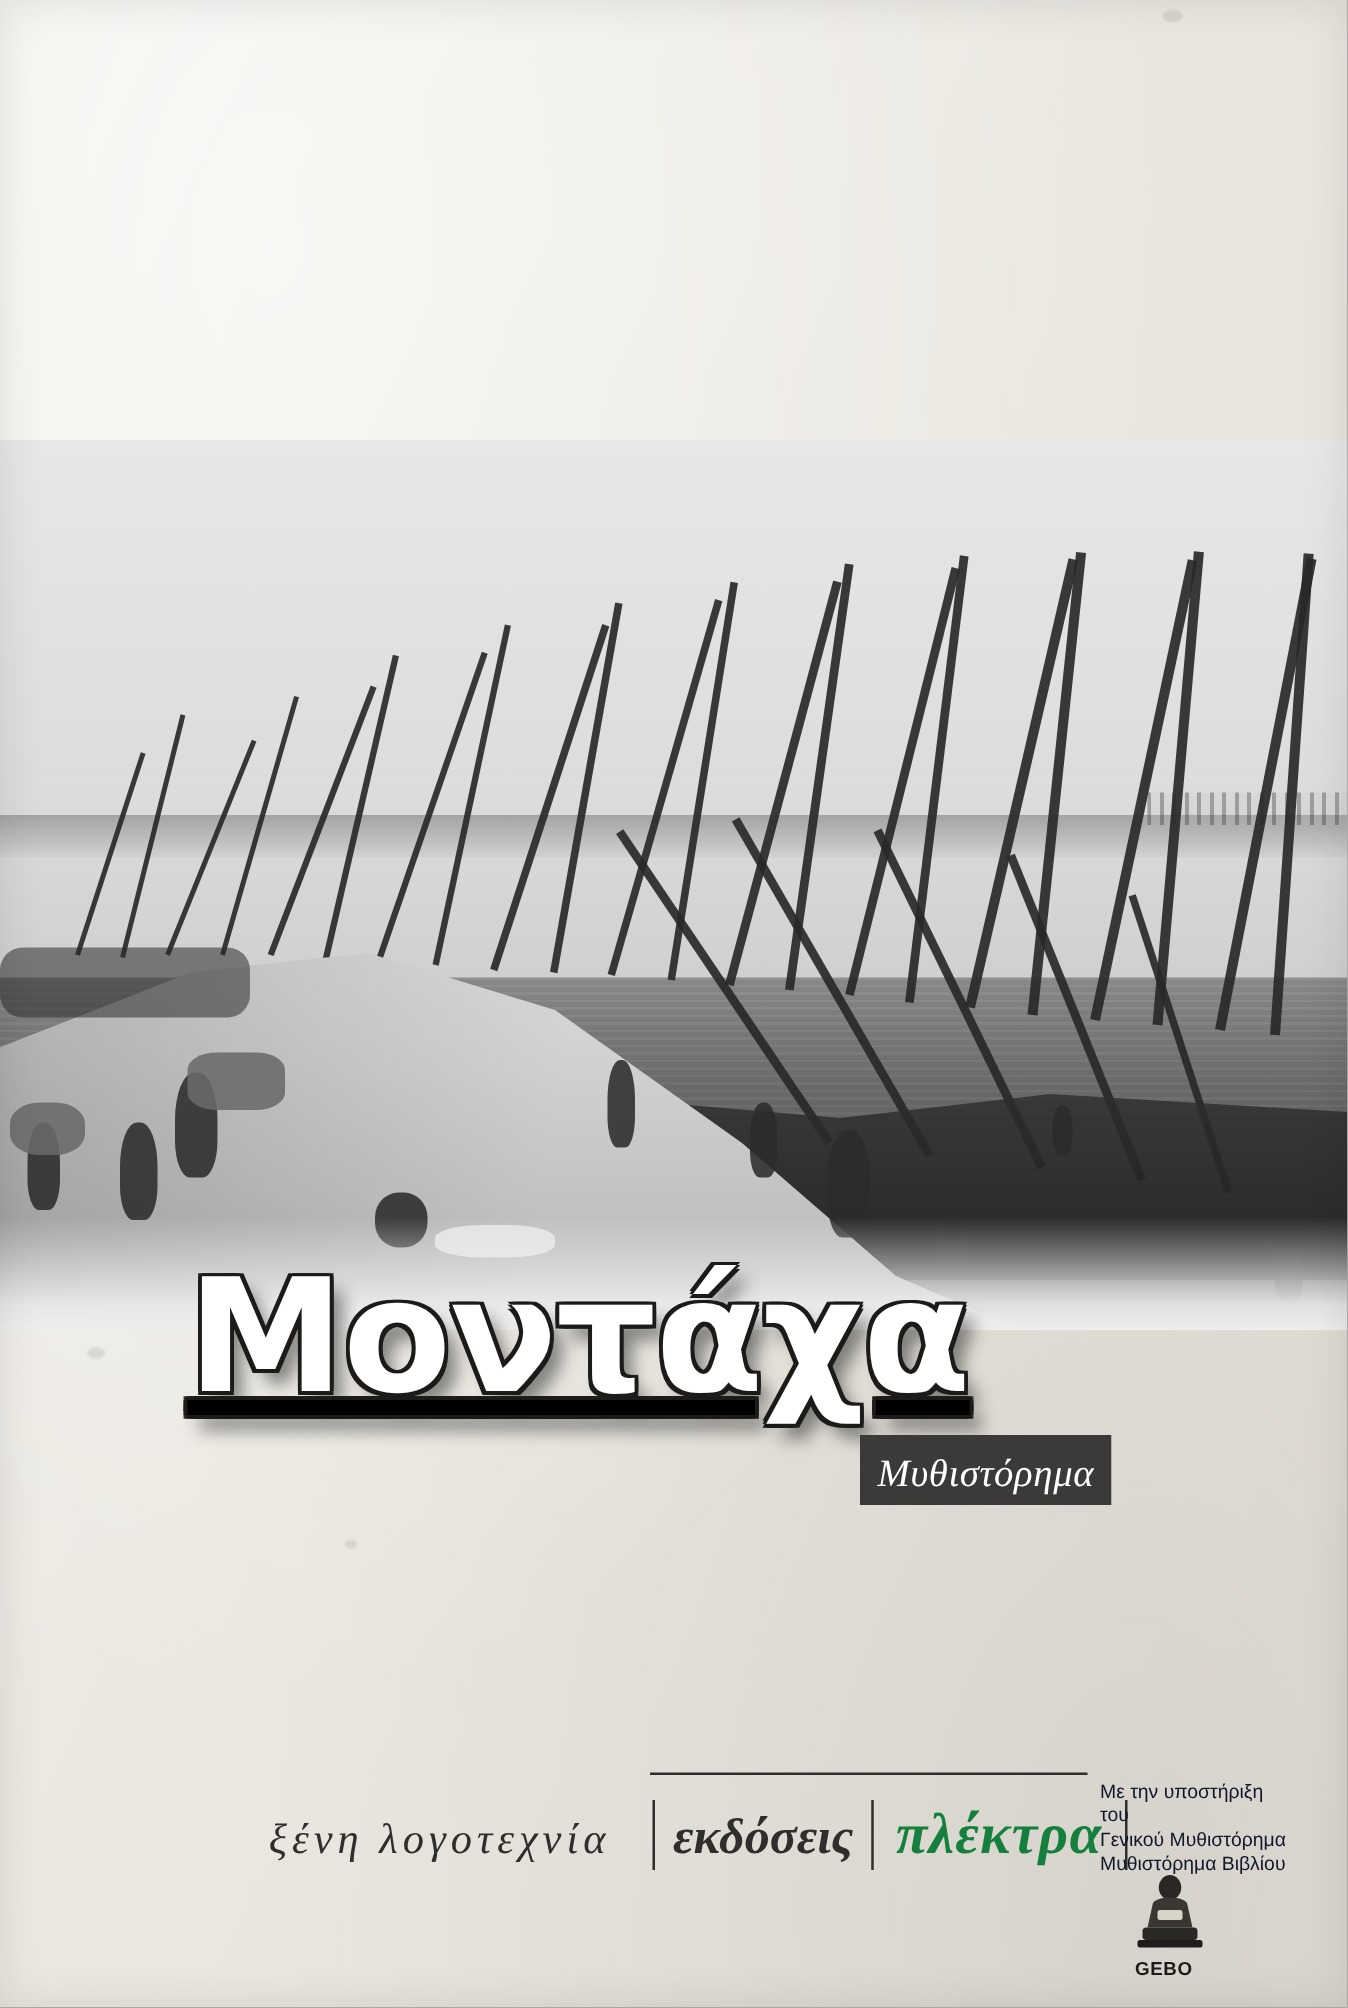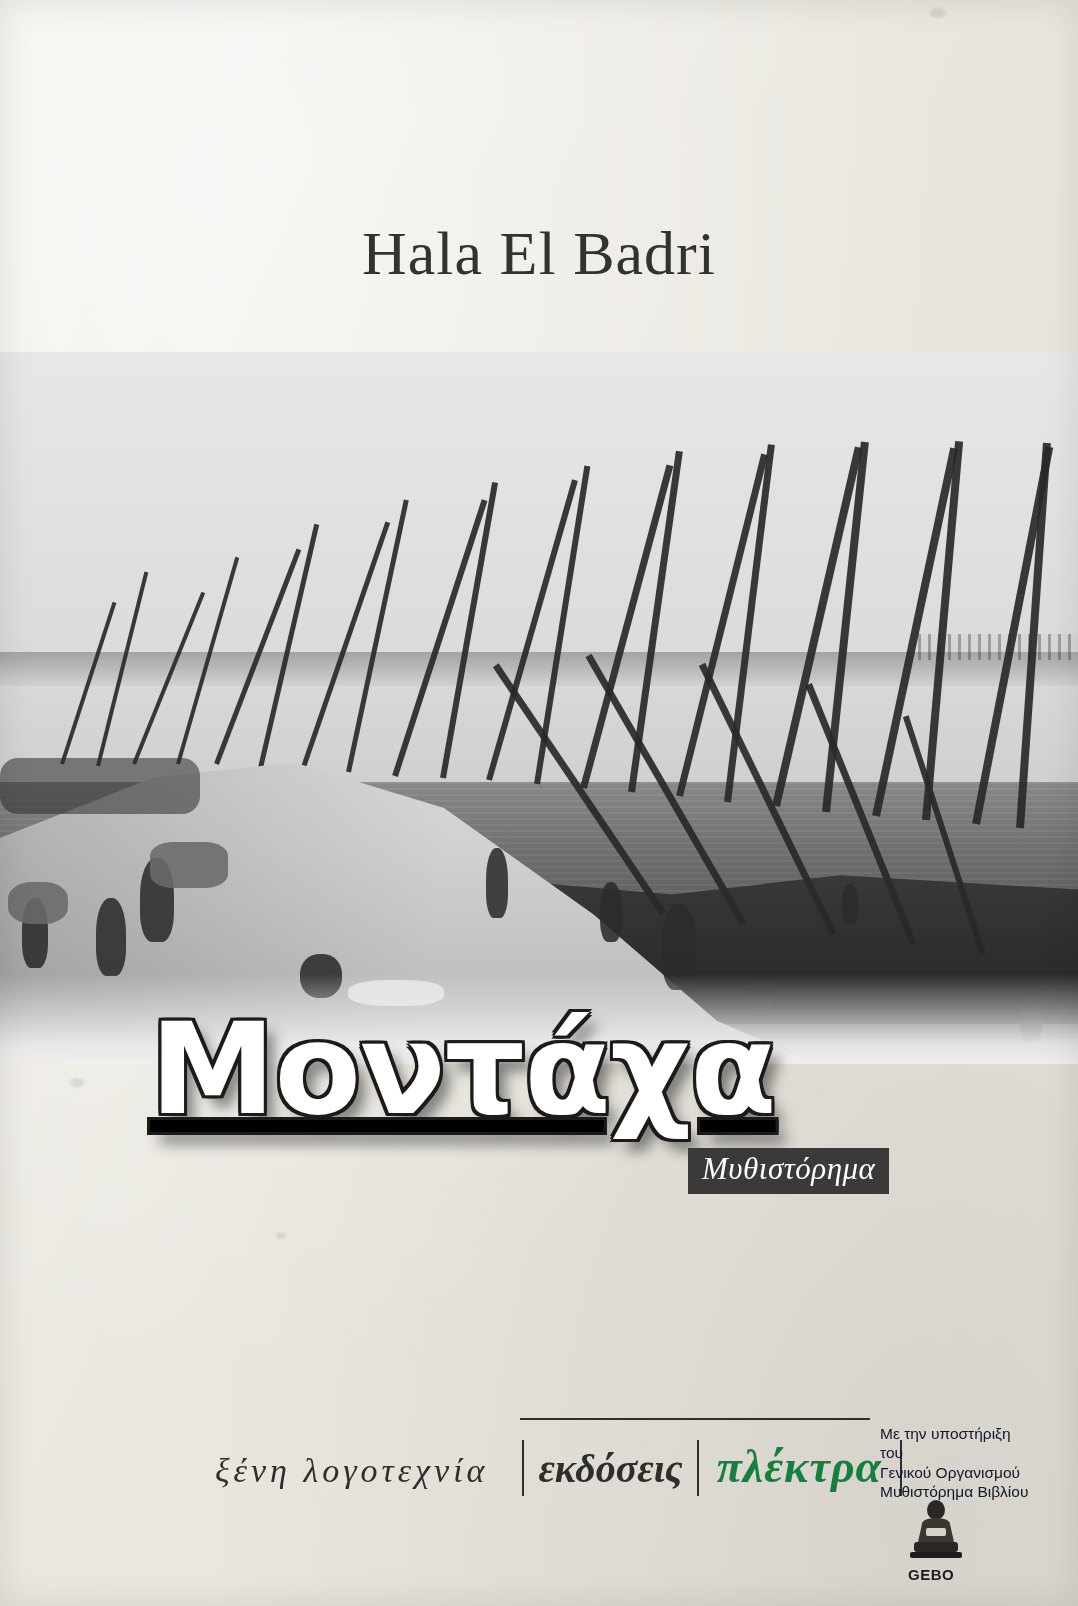--- a/index.html
+++ b/index.html
@@ -172,21 +172,21 @@
   }
   .subtitle-bar {
     position: absolute;
     top: 1148px;
     left: 688px;
     background: #3b3a38;
     color: #ffffff;
     font-family: "Liberation Serif", serif;
     font-style: italic;
     font-size: 31px;
-    padding: 3px 14px 7px 14px;
+    padding: 13px 14px 7px 14px;
     letter-spacing: .5px;
   }
 
   
   .footer {
     position: absolute;
     left: 0;
     bottom: 0;
     width: 1078px;
     height: 200px;
@@ -277,21 +277,20 @@
     pointer-events: none;
   }
 </style>
 </head>
 <body>
 
 <div class="cover">
 
   <div class="paper-grain"></div>
 
-  <div class="author">Hala El Badri</div>
 
   <div class="photo">
     <div class="sky"></div>
     <div class="far-bank"></div>
     <div class="bridge"></div>
     <div class="water"></div>
 
     <div class="masts">
       <div class="mast" style="left:60px;  bottom:300px; width:4px; height:170px; transform:rotate(18deg);"></div>
       <div class="mast" style="left:96px;  bottom:298px; width:4px; height:200px; transform:rotate(14deg);"></div>
@@ -356,21 +355,21 @@
       <span class="genre">ξένη λογοτεχνία</span>
       <span class="vrule"></span>
       <span class="publisher">εκδόσεις</span>
       <span class="vrule"></span>
       <span class="brand">πλέκτρα</span>
       <span class="vrule"></span>
     </div>
 
     <div class="support">
       <div>Με την υποστήριξη του</div>
-      <div>Γενικού Οργανισμού</div>
+      <div>Γενικού Μυθιστόρημα</div>
       <div>Μυθιστόρημα Βιβλίου</div>
     </div>
 
     <div class="gebo">
       <svg class="gebo-figure" viewBox="0 0 56 62">
         <ellipse cx="28" cy="12" rx="9" ry="10" fill="#2a2825"></ellipse>
         <path d="M14 26 C14 18, 42 18, 42 26 L46 44 L10 44 Z" fill="#3a3733"></path>
         <rect x="6" y="44" width="44" height="10" rx="3" fill="#2a2825"></rect>
         <rect x="2" y="54" width="52" height="6" rx="2" fill="#1f1d1b"></rect>
         <rect x="18" y="30" width="20" height="8" rx="2" fill="#d8d3c8"></rect>

